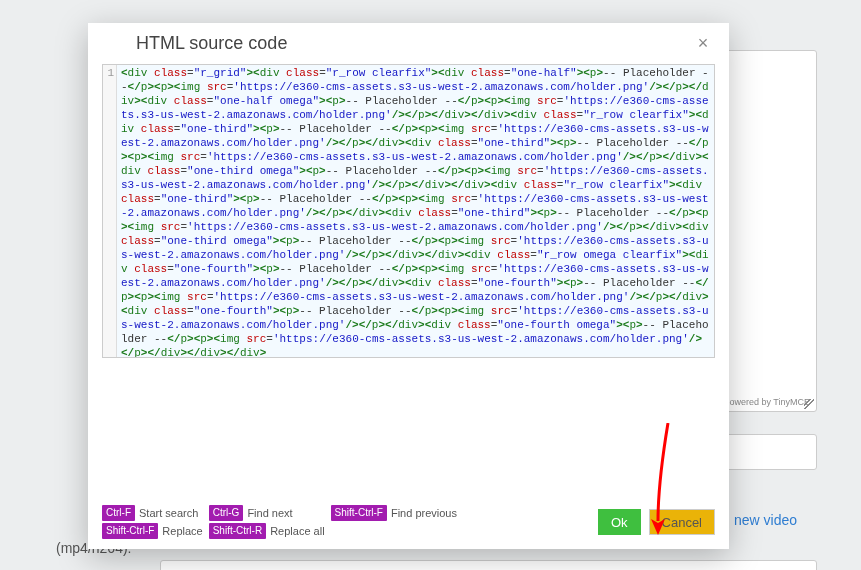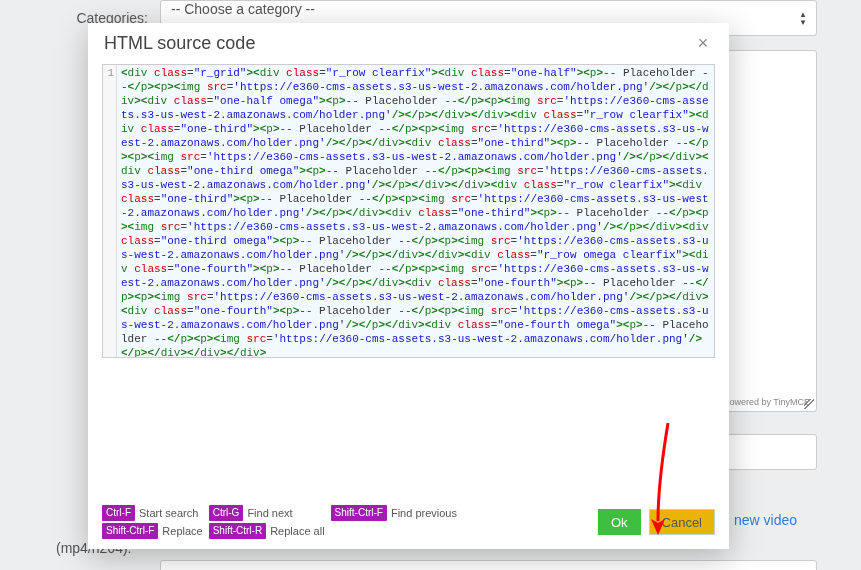--- a/index.html
+++ b/index.html
@@ -92,20 +92,21 @@
     display: flex;
     flex-direction: column;
     font-size: 13px;
     color: #444;
   }
   .modal-header {
     padding: 10px 16px 8px 16px;
     display: flex;
     align-items: center;
     justify-content: space-between;
+    margin-left: 32px;
   }
   .modal-title {
     font-size: 18px;
     color: #444;
     font-weight: 400;
   }
   .close-btn {
     width: 20px; height: 20px;
     display: flex; align-items: center; justify-content: center;
     color: #888;
@@ -205,30 +206,20 @@
     top: 423px;
     width: 30px;
     height: 120px;
     pointer-events: none;
   }
 </style>
 </head>
 <body>
 
 <div class="bg-page">
-  <div class="bg-row" style="top:0;">
-    <div class="bg-label">Categories:</div>
-    <div class="bg-select">
-      <span>-- Choose a category --</span>
-      <span class="arrows">
-          <span>▴</span>
-          <span>▾</span>
-        </span>
-    </div>
-  </div>
 
   <div class="bg-spacer-box" style="top:50px; height:362px;">
     <span class="powered">Powered by TinyMCE</span>
     <span class="resize-grip"></span>
   </div>
 
   <div class="bg-spacer-box" style="top:434px; height:36px;"></div>
 
   <div class="bg-row" style="top:514px;">
     <div class="bg-label"><span>Ba</span></div>

